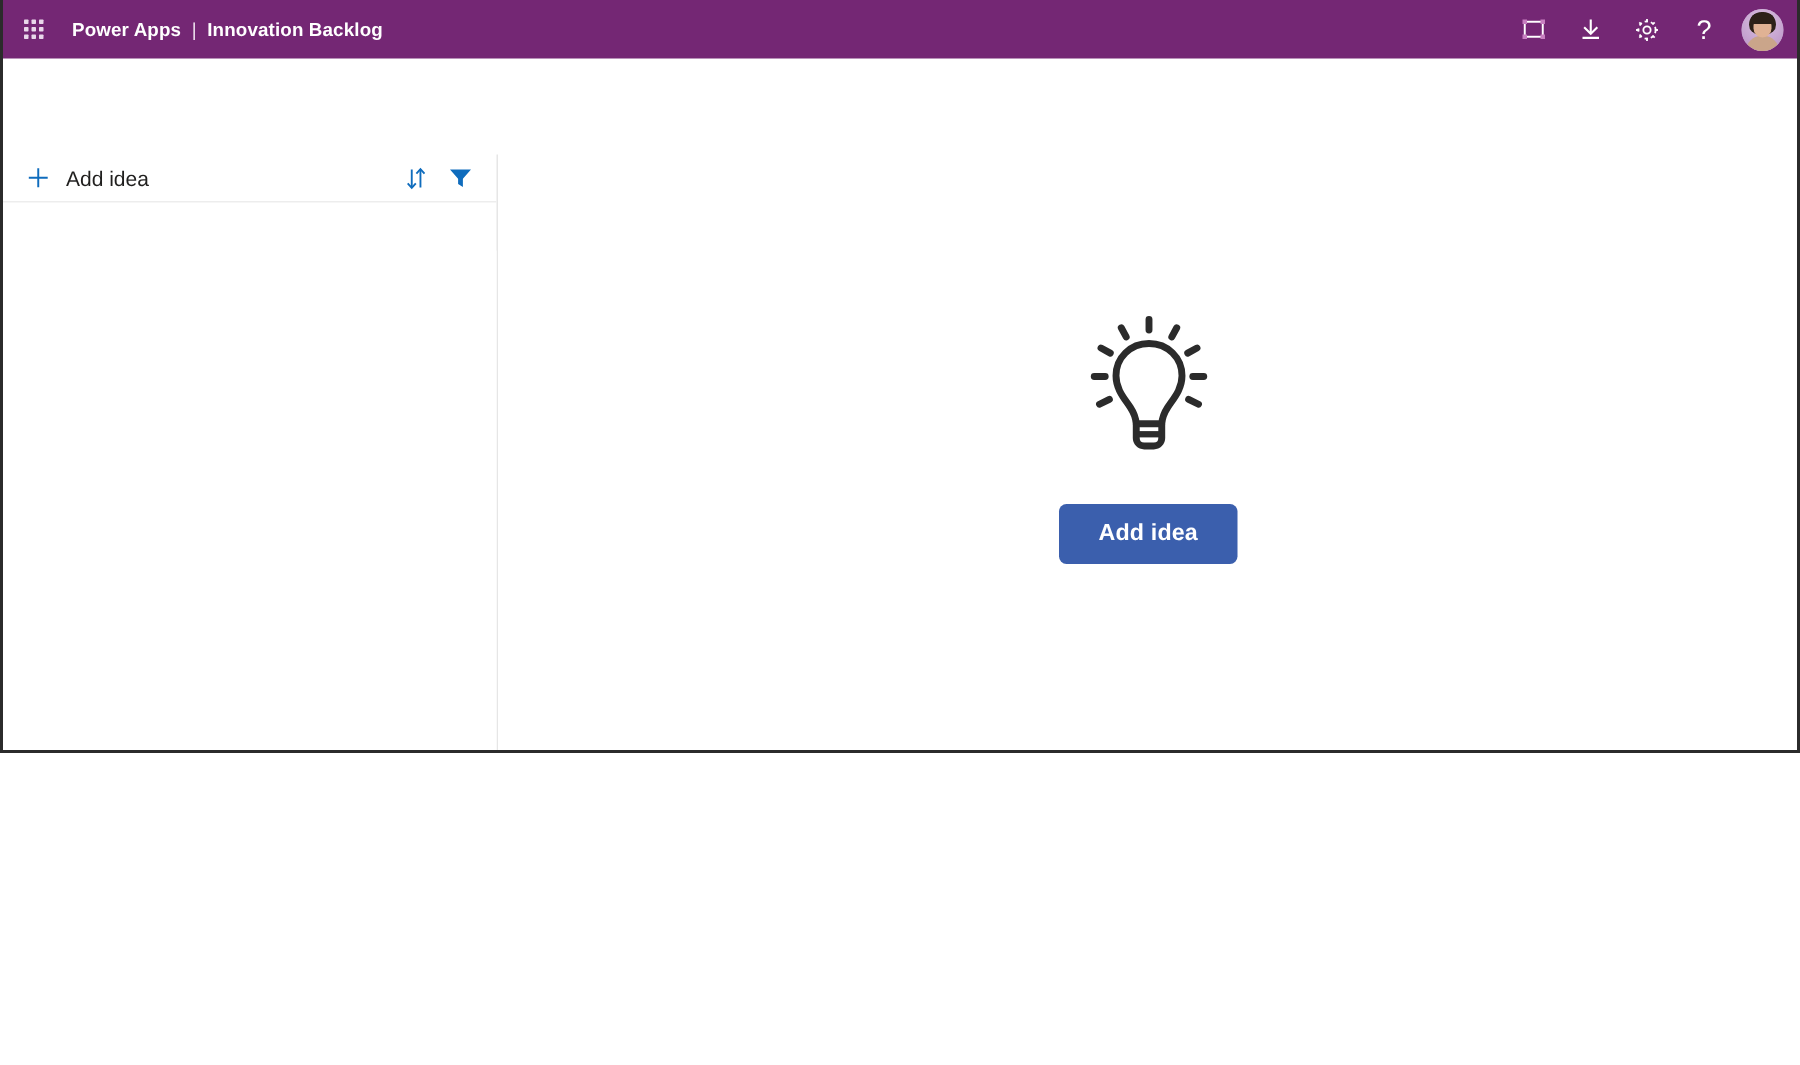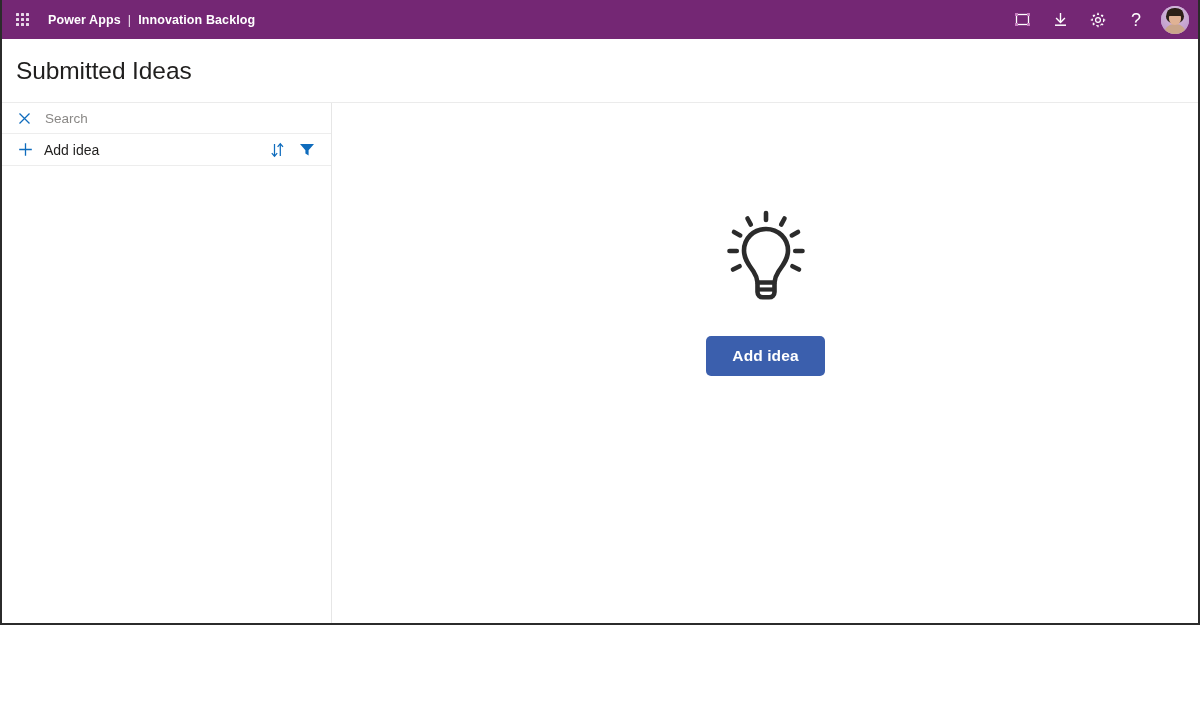--- a/index.html
+++ b/index.html
@@ -8,21 +8,21 @@
     width: 1200px;
     height: 710px;
     overflow: hidden;
     background: #ffffff;
     font-family: "Liberation Sans", sans-serif;
   }
 
   #app {
     position: relative;
     width: 1200px;
-    height: 625px;
+    height: 502px;
     background: #ffffff;
     border-left: 2px solid #2b2b2b;
     border-right: 2px solid #2b2b2b;
     border-bottom: 2px solid #2b2b2b;
   }
 
   
   .topbar {
     position: absolute;
     top: 0; left: 0; right: 0;
@@ -296,34 +296,23 @@
         <div class="sky"></div>
         <div class="body"></div>
         <div class="hair"></div>
         <div class="face"></div>
         <div class="fringe"></div>
       </div>
 
     </div>
   </div>
 
-  <div class="page-title">
-    <h1>Submitted Ideas</h1>
-  </div>
 
   <div class="left-panel">
 
-    <div class="search-row">
-      <span class="x-icon">
-        <svg width="13" height="13" viewBox="0 0 13 13">
-          <path d="M1.5 1.5 L11.5 11.5 M11.5 1.5 L1.5 11.5" stroke="#0f6cbd" stroke-width="1.25" fill="none"></path>
-        </svg>
-      </span>
-      <span class="search-placeholder">Search</span>
-    </div>
 
     <div class="add-row">
       <span class="plus-icon">
         <svg width="15" height="15" viewBox="0 0 15 15">
           <path d="M7.5 1.2 L7.5 13.8 M1.2 7.5 L13.8 7.5" stroke="#0f6cbd" stroke-width="1.3" fill="none"></path>
         </svg>
       </span>
       <span class="add-label">Add idea</span>
       <span class="grow"></span>
 

